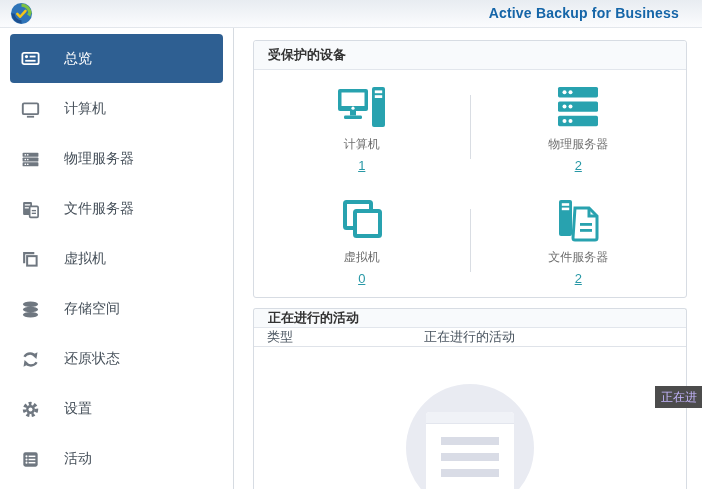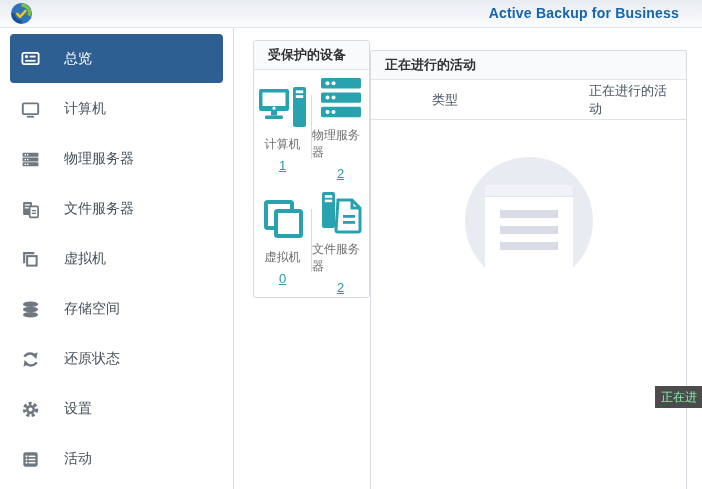--- a/index.html
+++ b/index.html
@@ -30,21 +30,21 @@
   .nav-item {
     height:50px; display:flex; align-items:center; gap:24px;
     padding:0 0 0 11px; cursor:pointer; border-radius:4px;
     color:#46505a; font-size:14px;
   }
   .nav-item.selected { height:49px; background:#2e5f92; color:#fff; margin-bottom:1px; }
   .nav-icon { width:19px; height:19px; flex:0 0 19px; color:#6f7780; display:flex; align-items:center; }
   .nav-item.selected .nav-icon { color:#fff; }
   .nav-icon svg { width:19px; height:19px; display:block; }
   
-  .main { flex:1; padding:12px 15px 0 19px; display:flex; min-width:0; }
+  .main { flex:1; padding:12px 15px 0 19px; display:flex; flex-direction:column; min-width:0; }
   .card { border:1px solid #d7dce3; border-radius:3px; background:#fff; }
   .card-header {
     height:29px; background:#f8fafc; border-bottom:1px solid #e2e6ec;
     border-radius:3px 3px 0 0; display:flex; align-items:center;
     padding:0 14px; font-size:13px; font-weight:bold; color:#333;
   }
   .card-devices { height:258px; display:flex; flex-direction:column; }
   .devices-body { flex:1; display:flex; flex-direction:column; }
   .device-row { flex:1; display:flex; align-items:stretch; }
   .device-cell {
@@ -57,37 +57,37 @@
   .device-label { margin-top:6px; font-size:12px; color:#6e6e6e; }
   .device-count {
     margin-top:5px; font-size:13px; color:#2898a6;
     text-decoration:underline; cursor:pointer;
   }
   .card-activities { margin-top:10px; flex:1; min-height:0; display:flex; flex-direction:column; overflow:hidden; border-radius:3px 3px 0 0; border-bottom:none; }
   .table-header {
     height:40px; display:flex; align-items:center; padding:0 13px;
     border-bottom:1px solid #dfe3e9; font-size:13px; color:#4a5560;
   }
-  .col-type { width:157px; cursor:pointer;margin-left:48px; }
+  .col-type { width:157px; cursor:pointer; }
   .col-ongoing { flex:1; cursor:pointer; }
   .empty-area { flex:1; display:flex; justify-content:center; }
   .empty-circle {
     margin-top:37px; width:128px; height:128px; border-radius:50%;
     background:#e9ebf2; display:flex; justify-content:center;
   }
   .empty-doc {
     margin-top:28px; width:88px; height:120px; background:#fff;
     border-radius:4px; overflow:hidden;
   }
   .empty-doc-band { height:12px; background:#f0f2f7; border-bottom:1px solid #e3e6ee; }
   .empty-doc-line { width:58px; height:8px; background:#d9dce6; margin:8px auto 0 auto; }
   .empty-doc-line.first { margin-top:13px; }
   
   .tooltip {
-    position:absolute; top:386px; right:0; background:#4c4c4c; color:#86efac;
+    position:absolute; top:386px; right:0; background:#4c4c4c; color:#c4b5fd;
     font-size:12px; line-height:16px; padding:3px 6px;
     max-width:47px; overflow:hidden; white-space:nowrap;
   }
 </style>
 </head>
 <body>
 
 <div class="app">
 
   <div class="topbar">

